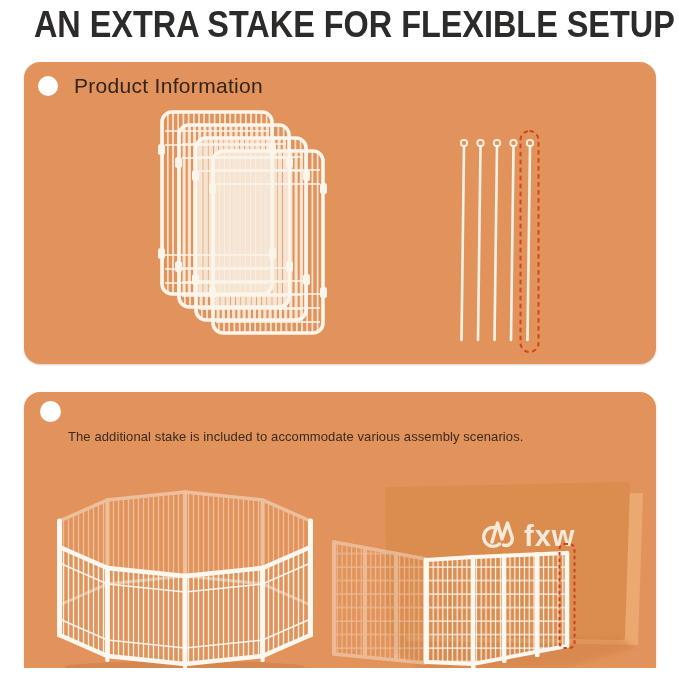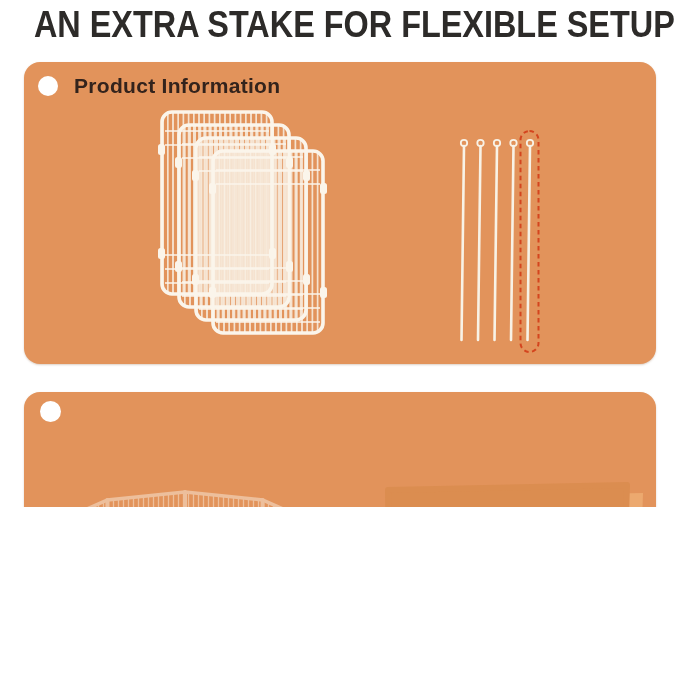--- a/index.html
+++ b/index.html
@@ -1,27 +1,27 @@
 <!DOCTYPE html>
 <html><head>
 <meta charset="utf-8">
 <style>
   html,body{margin:0;padding:0;background:#ffffff;}
-  #stage{position:relative;width:679px;height:507px;background:#ffffff;overflow:hidden;
+  #stage{position:relative;width:679px;height:668px;background:#ffffff;overflow:hidden;
          font-family:"Liberation Sans",sans-serif;}
   .title{position:absolute;top:0;left:0;width:679px;height:50px;line-height:50px;
          text-align:center;white-space:nowrap;font-size:36px;font-weight:700;
          color:#2d2b29;letter-spacing:0px;transform:scaleX(.90);transform-origin:50% 50%;}
   .panel{position:absolute;left:24px;width:632px;background:#e2935b;border-radius:16px;
          box-shadow:0 1px 2px rgba(120,70,30,.25);}
   #panel1{top:62px;height:302px;}
   #panel2{top:392px;height:290px;}
   .hdr{position:absolute;display:flex;align-items:center;}
   .bullet{width:20px;height:20px;border-radius:50%;background:#ffffff;flex:0 0 auto;}
-  .hlabel{color:#33231c;font-weight:700;margin-left:16px;letter-spacing:.3px;}
+  .hlabel{color:#33231c;font-weight:400;margin-left:16px;letter-spacing:.3px;}
   .sub{position:absolute;left:68px;top:429px;font-size:13px;color:#3a2a1f;letter-spacing:.1px;}
   .ill{position:absolute;}
   svg{display:block;overflow:visible;}
 </style>
 </head>
 <body>
 
 <div id="stage">
 
   <div class="title">AN EXTRA STAKE FOR FLEXIBLE SETUP</div>
@@ -69,20 +69,21 @@
         <circle cx="80" cy="25" r="3.2"></circle>
     </g>
     <rect x="70.5" y="13" width="18" height="221" rx="9" fill="none" stroke="#d4451e" stroke-width="2" stroke-dasharray="4.5 3.5"></rect>
   </svg>
 
   <div class="panel" id="panel2"></div>
 
   <div class="hdr" style="left:40px;top:401px;">
     <div class="bullet" style="width:21px;height:21px;"></div>
   </div>
+  <div class="sub">The additional stake is included to accommodate various assembly scenarios.</div>
 
   <svg class="ill" style="left:46px;top:470px;" width="278" height="205" viewBox="0 0 278 205">
     <defs>
       <pattern id="vb2" width="5" height="8" patternUnits="userSpaceOnUse">
         <path d="M2.5 0 V8" stroke="#fbf5eb" stroke-width="1.3"></path>
       </pattern>
     </defs>
     <ellipse cx="139" cy="197" rx="120" ry="6" fill="rgba(150,75,30,.16)"></ellipse>
 
     <g opacity=".45">

